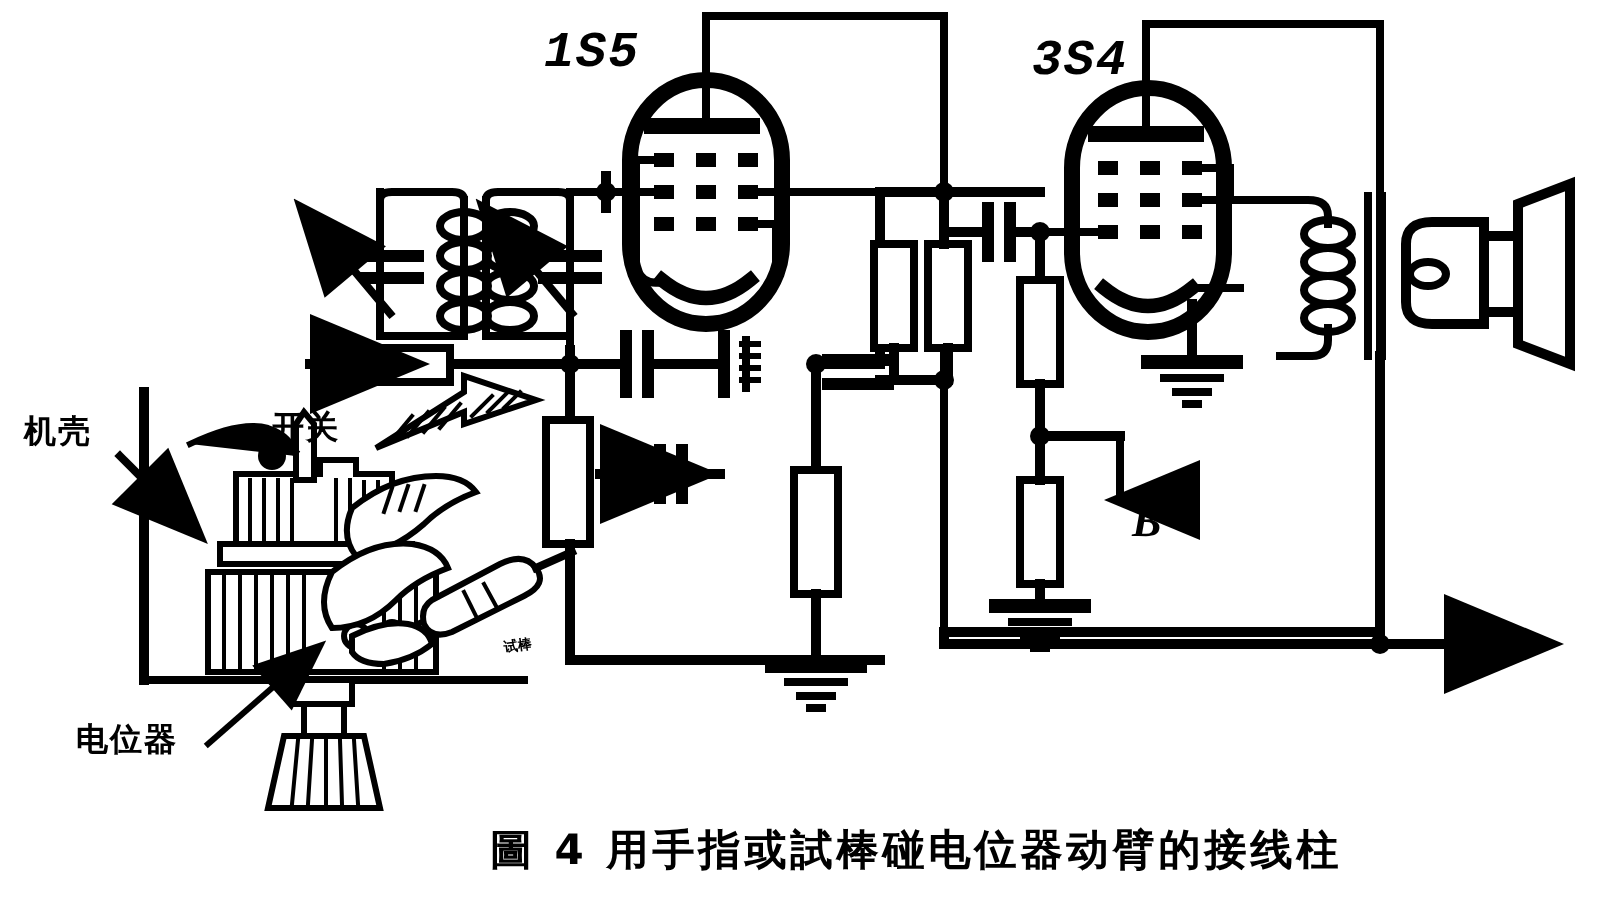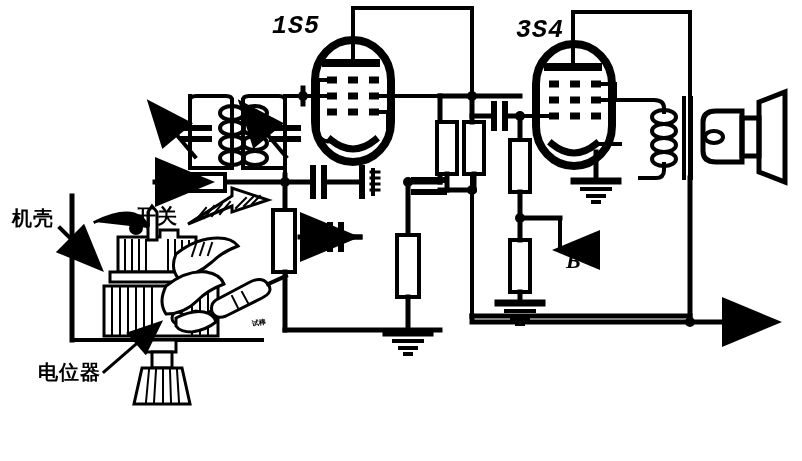--- a/index.html
+++ b/index.html
@@ -32,21 +32,21 @@
     font-style: italic;
     font-weight: bold;
     font-size: 25px;
     letter-spacing: 1px;
   }
   .cn {
     font-family: "DejaVu Sans", sans-serif;
     font-weight: bold;
     color: #000;
   }
-  .cn-ann { font-size: 20px; letter-spacing: 1px; }
+  .cn-ann { font-size: 16px; letter-spacing: 1px; }
   .supply {
     font-family: "Liberation Serif", serif;
     font-style: italic;
     font-weight: bold;
     font-size: 22px;
   }
   .caption {
     position: absolute;
     left: 245px;
     top: 411px;
@@ -410,14 +410,15 @@
   <div class="lbl supply" style="left:726px; top:308px;">B+</div>
 
   <div class="lbl cn cn-ann vert2" style="left:12px; top:208px;">机壳</div>
 
   <div class="lbl cn cn-ann" style="left:104px; top:206px;margin-left:32px;">开关</div>
 
   <div class="lbl cn cn-ann" style="left:38px; top:362px;text-align:center;">电位器</div>
 
   <div class="lbl cn tiny-ann" style="left:252px; top:320px;">试棒</div>
 
+  <div class="caption">圖 4  用手指或試棒碰电位器动臂的接线柱</div>
 
 </div>
 
 </body></html>

